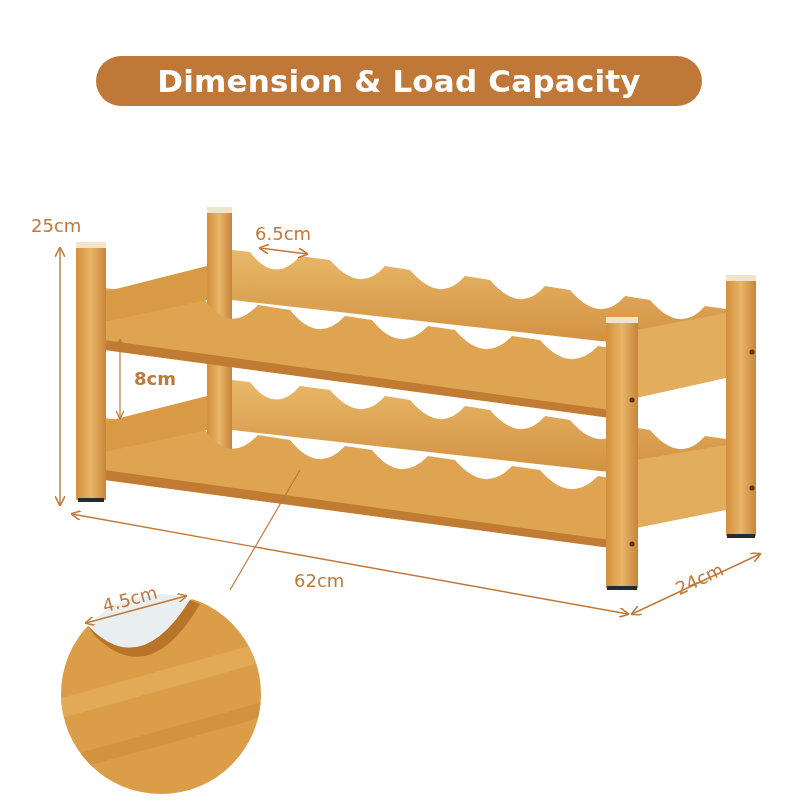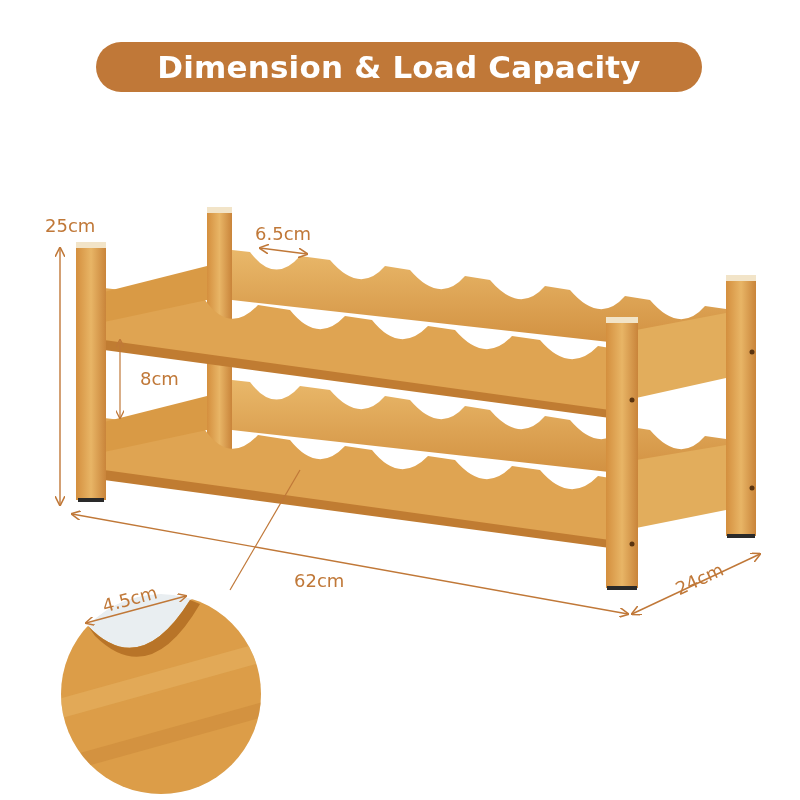--- a/index.html
+++ b/index.html
@@ -1,17 +1,17 @@
 <!DOCTYPE html>
 <html><head>
 <meta charset="utf-8">
 <style>
   html,body{margin:0;padding:0;background:#fff;}
   #stage{position:relative;width:800px;height:800px;overflow:hidden;background:#ffffff;font-family:"DejaVu Sans","Liberation Sans",sans-serif;}
-  .title-pill{position:absolute;left:96px;top:42px;width:606px;height:50px;border-radius:25px;background:#c07838;display:flex;align-items:center;justify-content:center;}
+  .title-pill{position:absolute;left:96px;top:56px;width:606px;height:50px;border-radius:25px;background:#c07838;display:flex;align-items:center;justify-content:center;}
   .title-pill span{color:#fff;font-weight:bold;font-size:31px;letter-spacing:0.2px;}
   .dim-label{position:absolute;color:#c07838;font-size:18px;white-space:nowrap;}
   svg{position:absolute;left:0;top:0;}
 </style>
 </head>
 <body>
 
 <div id="stage">
 
   <div class="title-pill">
@@ -88,20 +88,20 @@
     <g clip-path="url(#circClip)">
       <circle cx="161" cy="694" r="100" fill="#e9eef1"></circle>
       <path d="M55,636 L88,626 Q140,680 190,600 L270,570 L270,800 L55,800 Z" fill="#dc9d48"></path>
       <path d="M88,626 Q140,680 190,600 L200,604 Q150,690 95,636 Z" fill="#b87428"></path>
       <path d="M55,700 L270,640 L270,660 L55,720 Z" fill="#e8b566" opacity="0.5"></path>
       <path d="M55,760 L270,700 L270,715 L55,775 Z" fill="#c98838" opacity="0.5"></path>
     </g>
     <line x1="86" y1="623" x2="186" y2="596" stroke="#c07838" stroke-width="1.3" marker-start="url(#arr)" marker-end="url(#arr)"></line>
   </svg>
 
-  <div class="dim-label" style="left:45px;top:215px;text-align:center;">25cm</div>
+  <div class="dim-label" style="left:31px;top:215px;text-align:center;">25cm</div>
   <div class="dim-label" style="left:255px;top:223px;">6.5cm</div>
-  <div class="dim-label" style="left:140px;top:368px;">8cm</div>
+  <div class="dim-label" style="left:134px;top:368px;font-weight:bold;">8cm</div>
   <div class="dim-label" style="left:294px;top:570px;">62cm</div>
   <div class="dim-label" style="left:672px;top:580px;transform:rotate(-25deg);transform-origin:left top;">24cm</div>
   <div class="dim-label" style="left:100px;top:596px;transform:rotate(-15deg);transform-origin:left top;">4.5cm</div>
 
 </div>
 
 </body></html>

